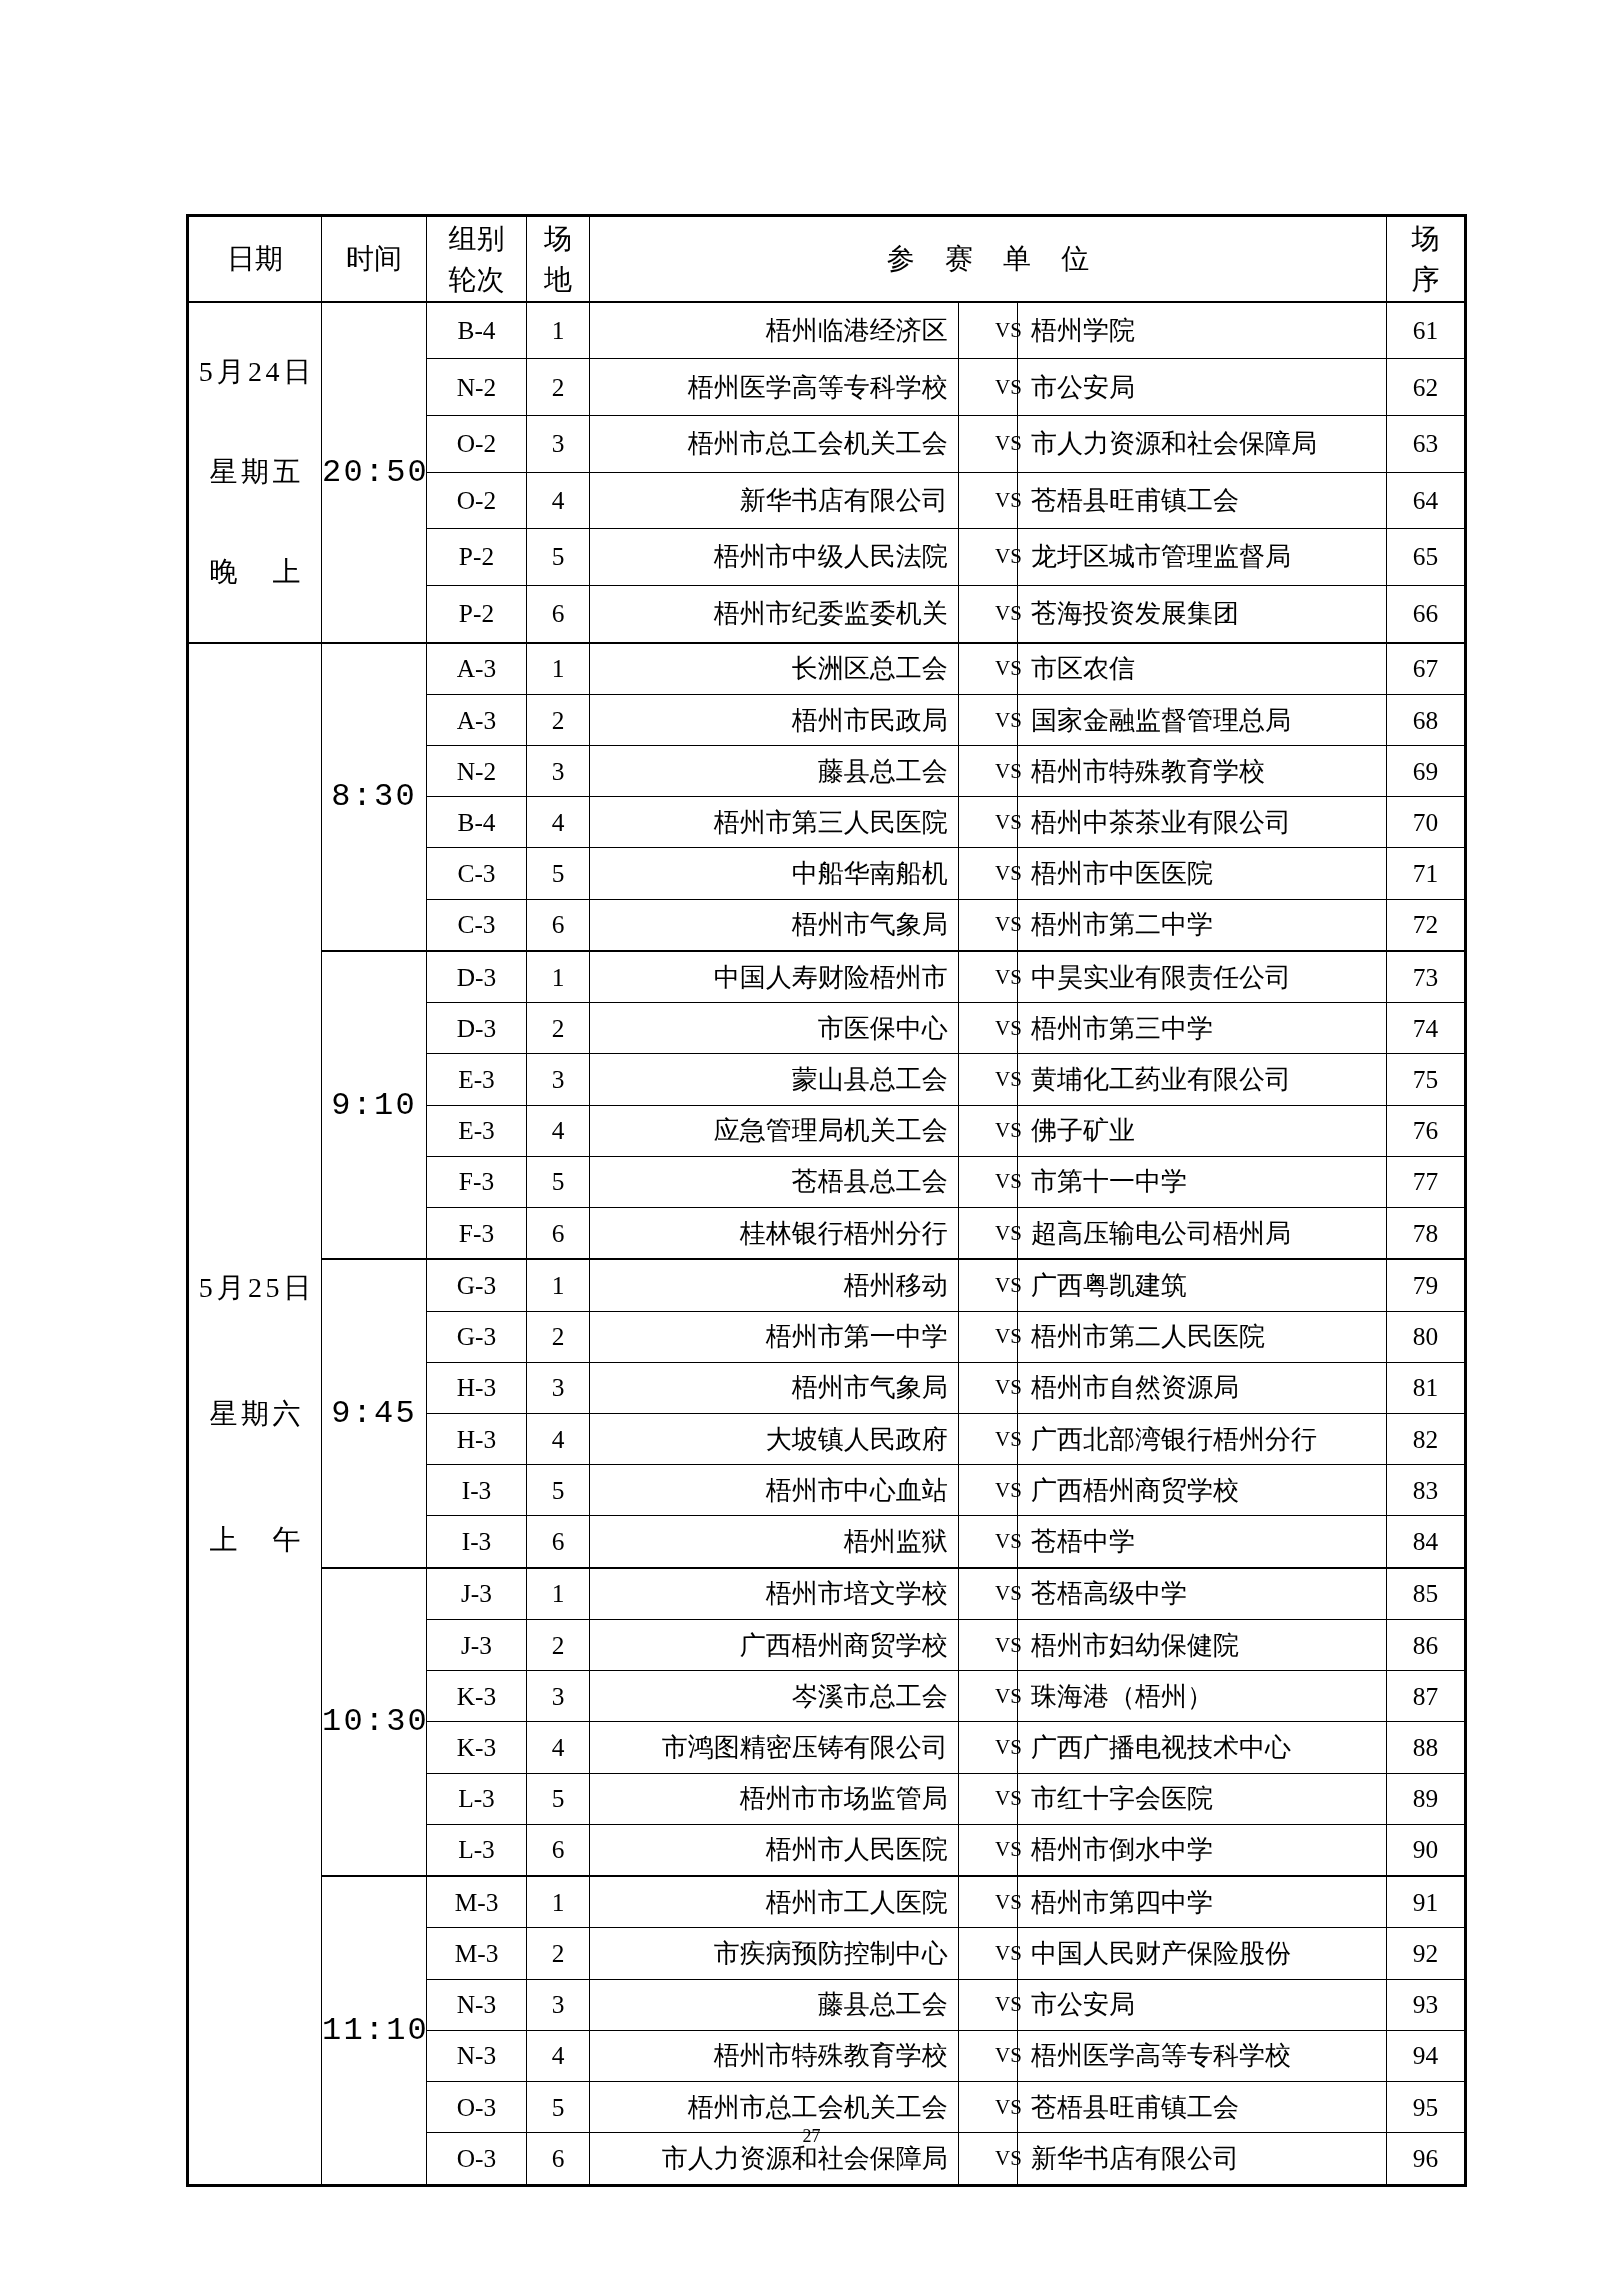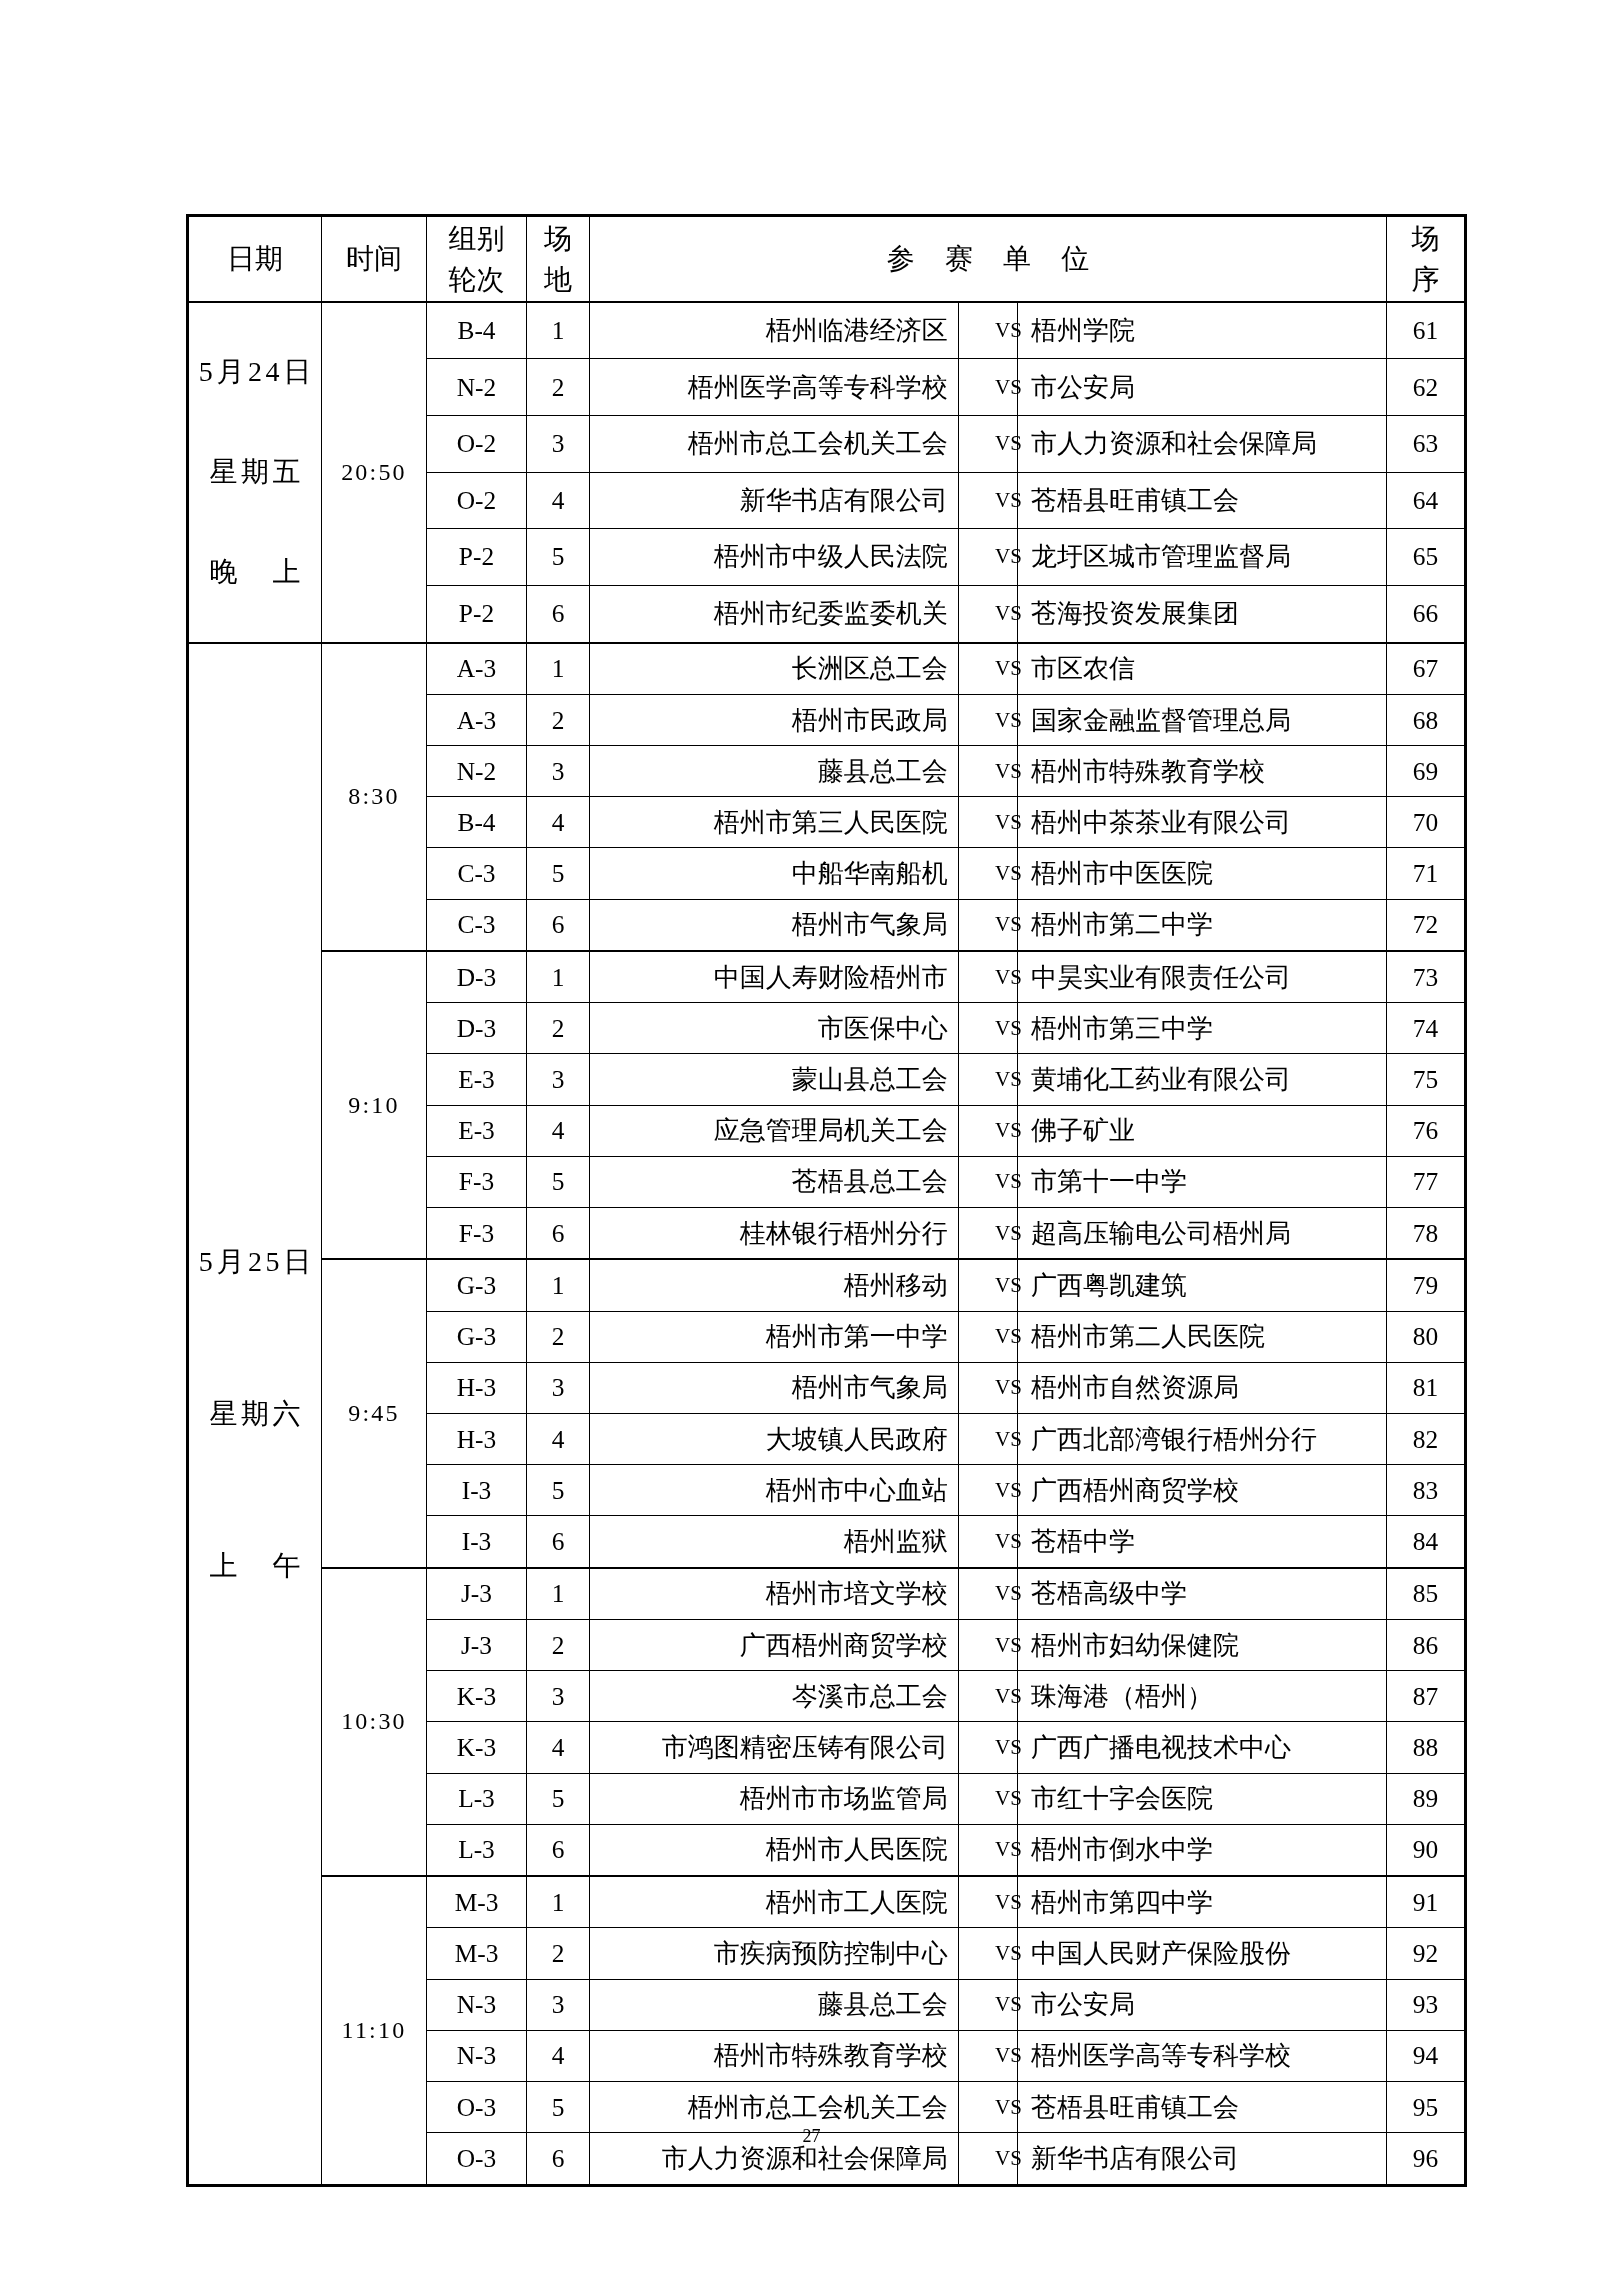--- a/index.html
+++ b/index.html
@@ -24,22 +24,22 @@
   tr.header-row{height:86px;}
   tr.header-row th{border-bottom-width:2.9px;font-size:28px;}
   tr.block-start > td{border-top-width:2.9px;}
   th .h2line{line-height:41px;}
   th.teams-h{letter-spacing:11.6px;text-indent:11.6px;}
   td{font-size:26px;text-align:center;}
   td.date-cell{font-size:28px;margin-top:47px;}
   .date-lines{display:flex;flex-direction:column;align-items:center;justify-content:center;}
   .date-lines div{letter-spacing:3.6px;text-indent:3.6px;white-space:nowrap;}
   .gap-sm{gap:62px;}
-  .gap-lg{gap:114px;}
-  td.time-cell{font-size:24px;letter-spacing:2.2px;}
+  .gap-lg{gap:88px;}
+  td.time-cell{font-size:32px;letter-spacing:2.2px;font-family:Liberation Mono, monospace;}
   td.grp-cell,td.crt-cell,td.seq-cell{font-size:25.4px;}
   td.home-cell{text-align:right;padding-right:10.2px;}
   td.away-cell{text-align:left;padding-left:13px;}
   td.vs-cell{font-size:21px;padding-left:36px;}
   .page-num{
     position:absolute;left:0;right:0;top:2126px;text-align:center;font-size:18px;
   }
 </style>
 </head>
 <body>

